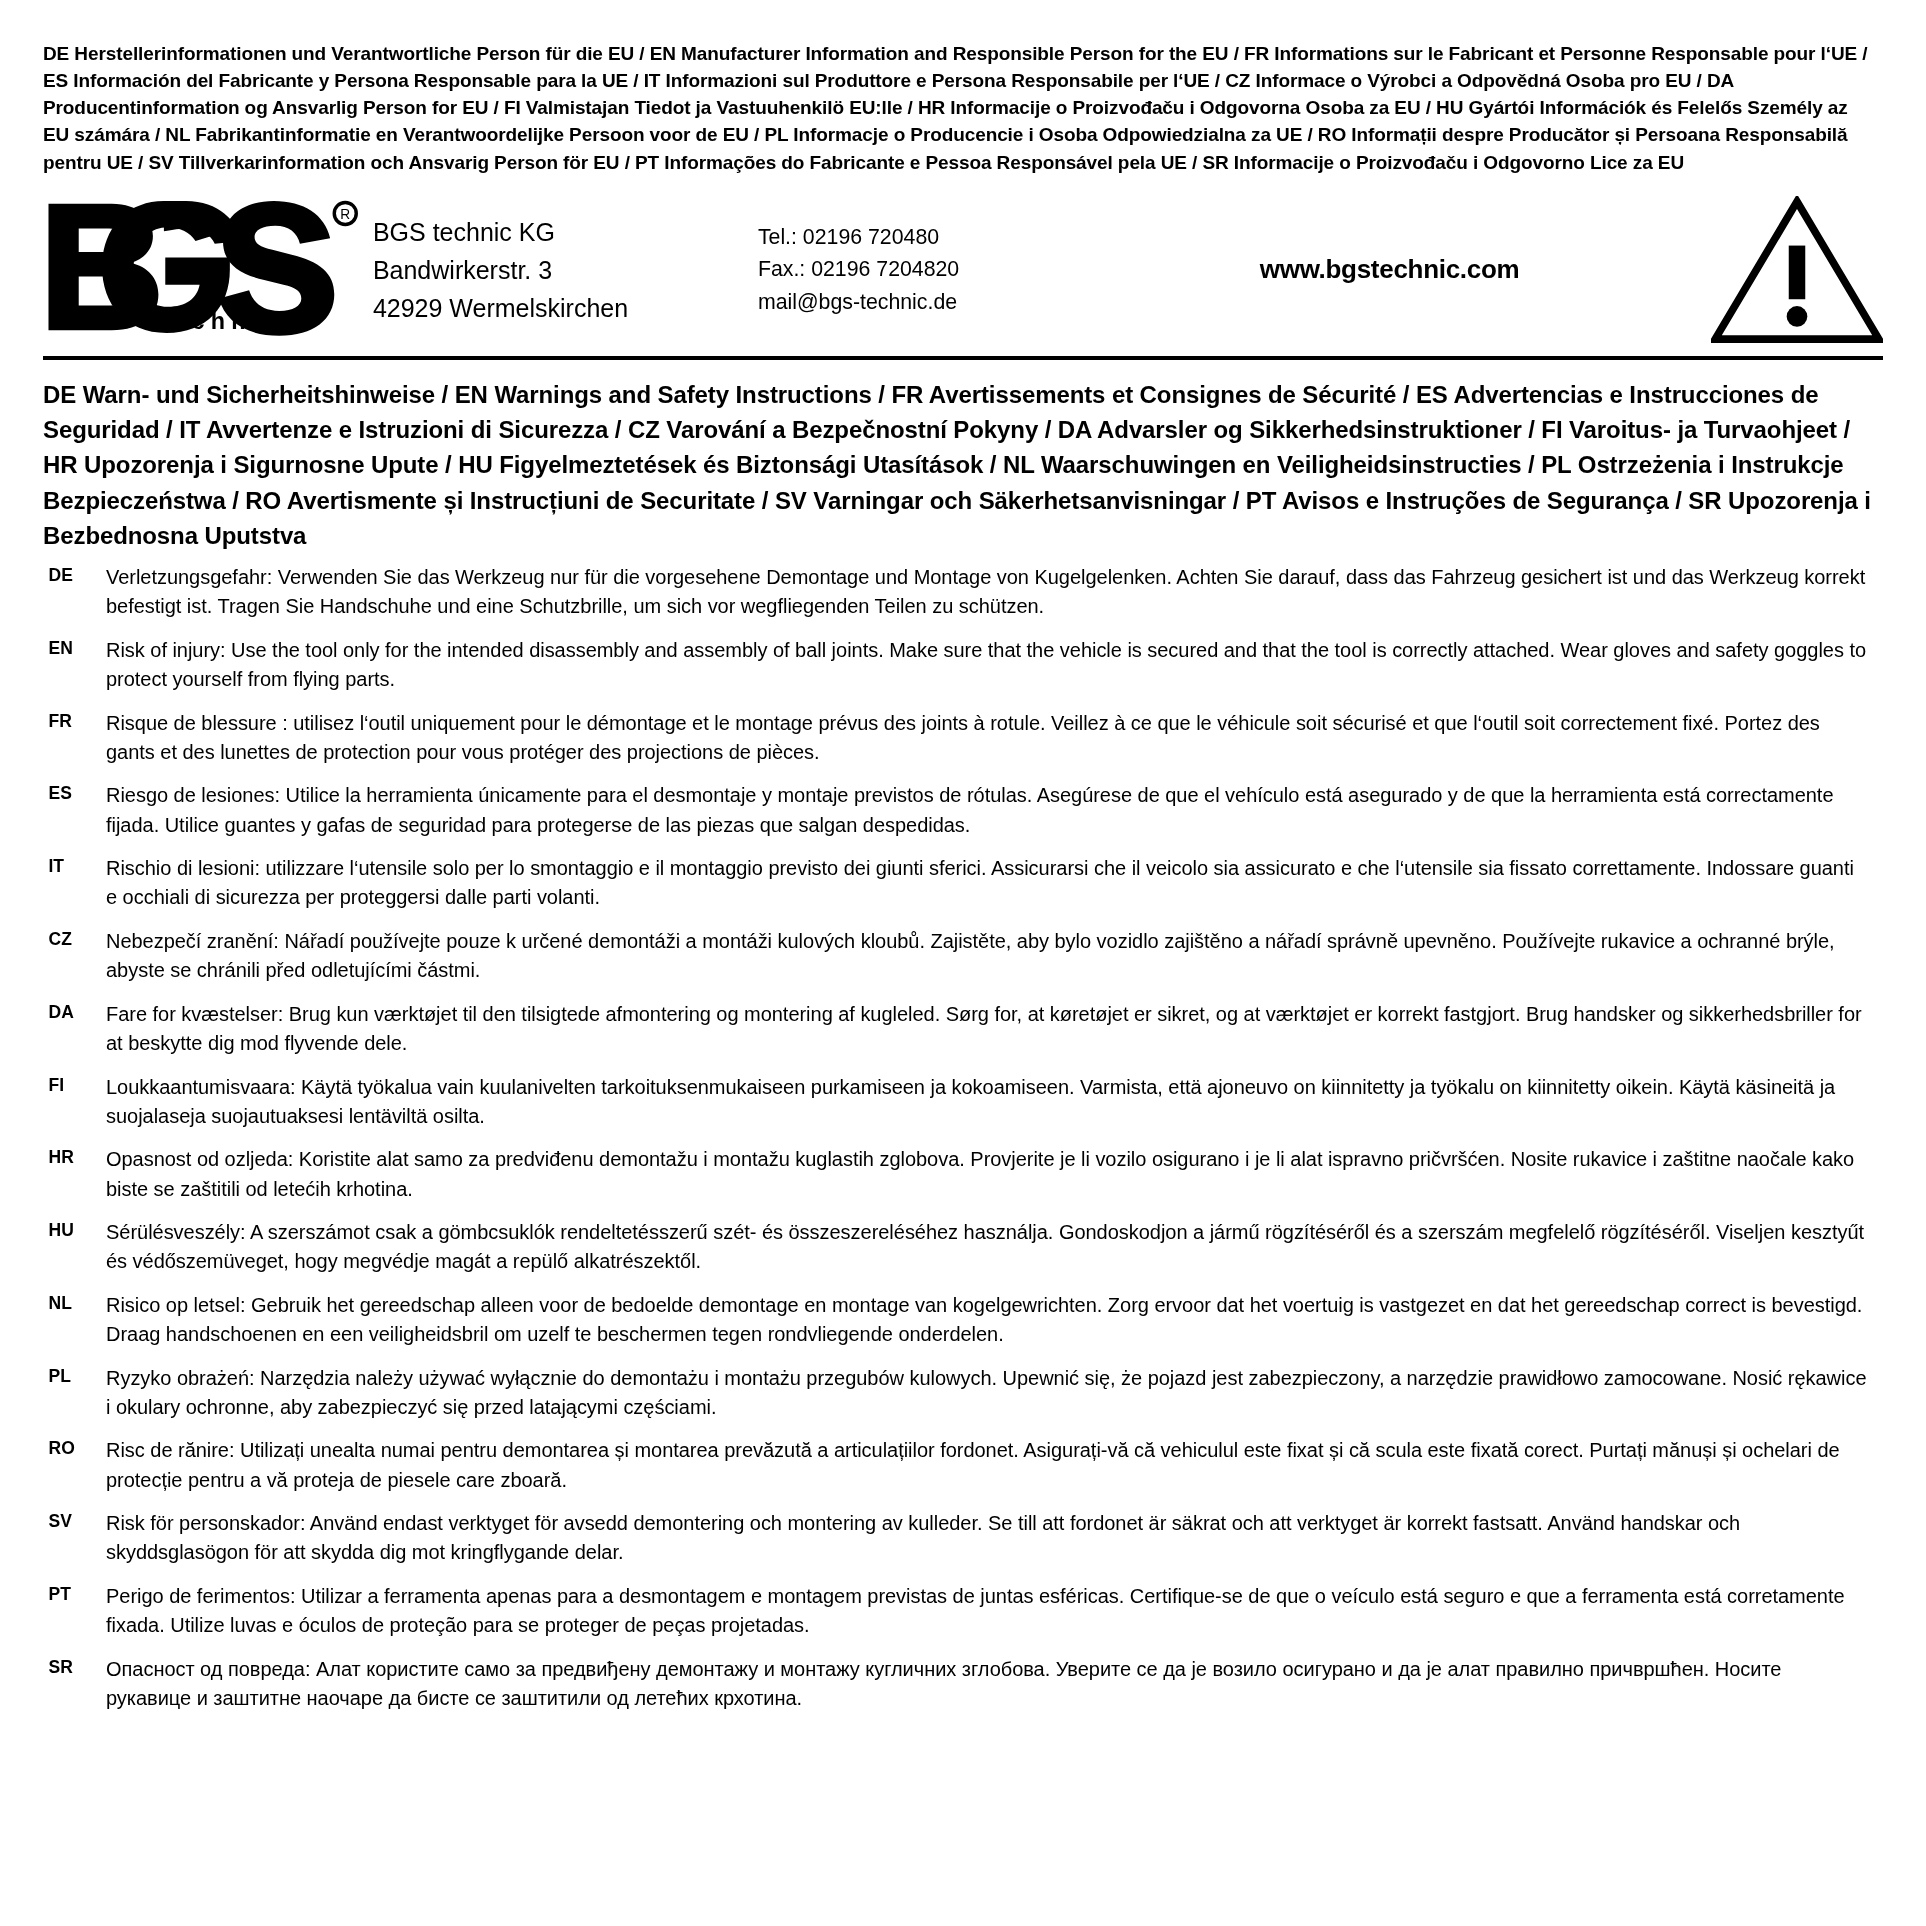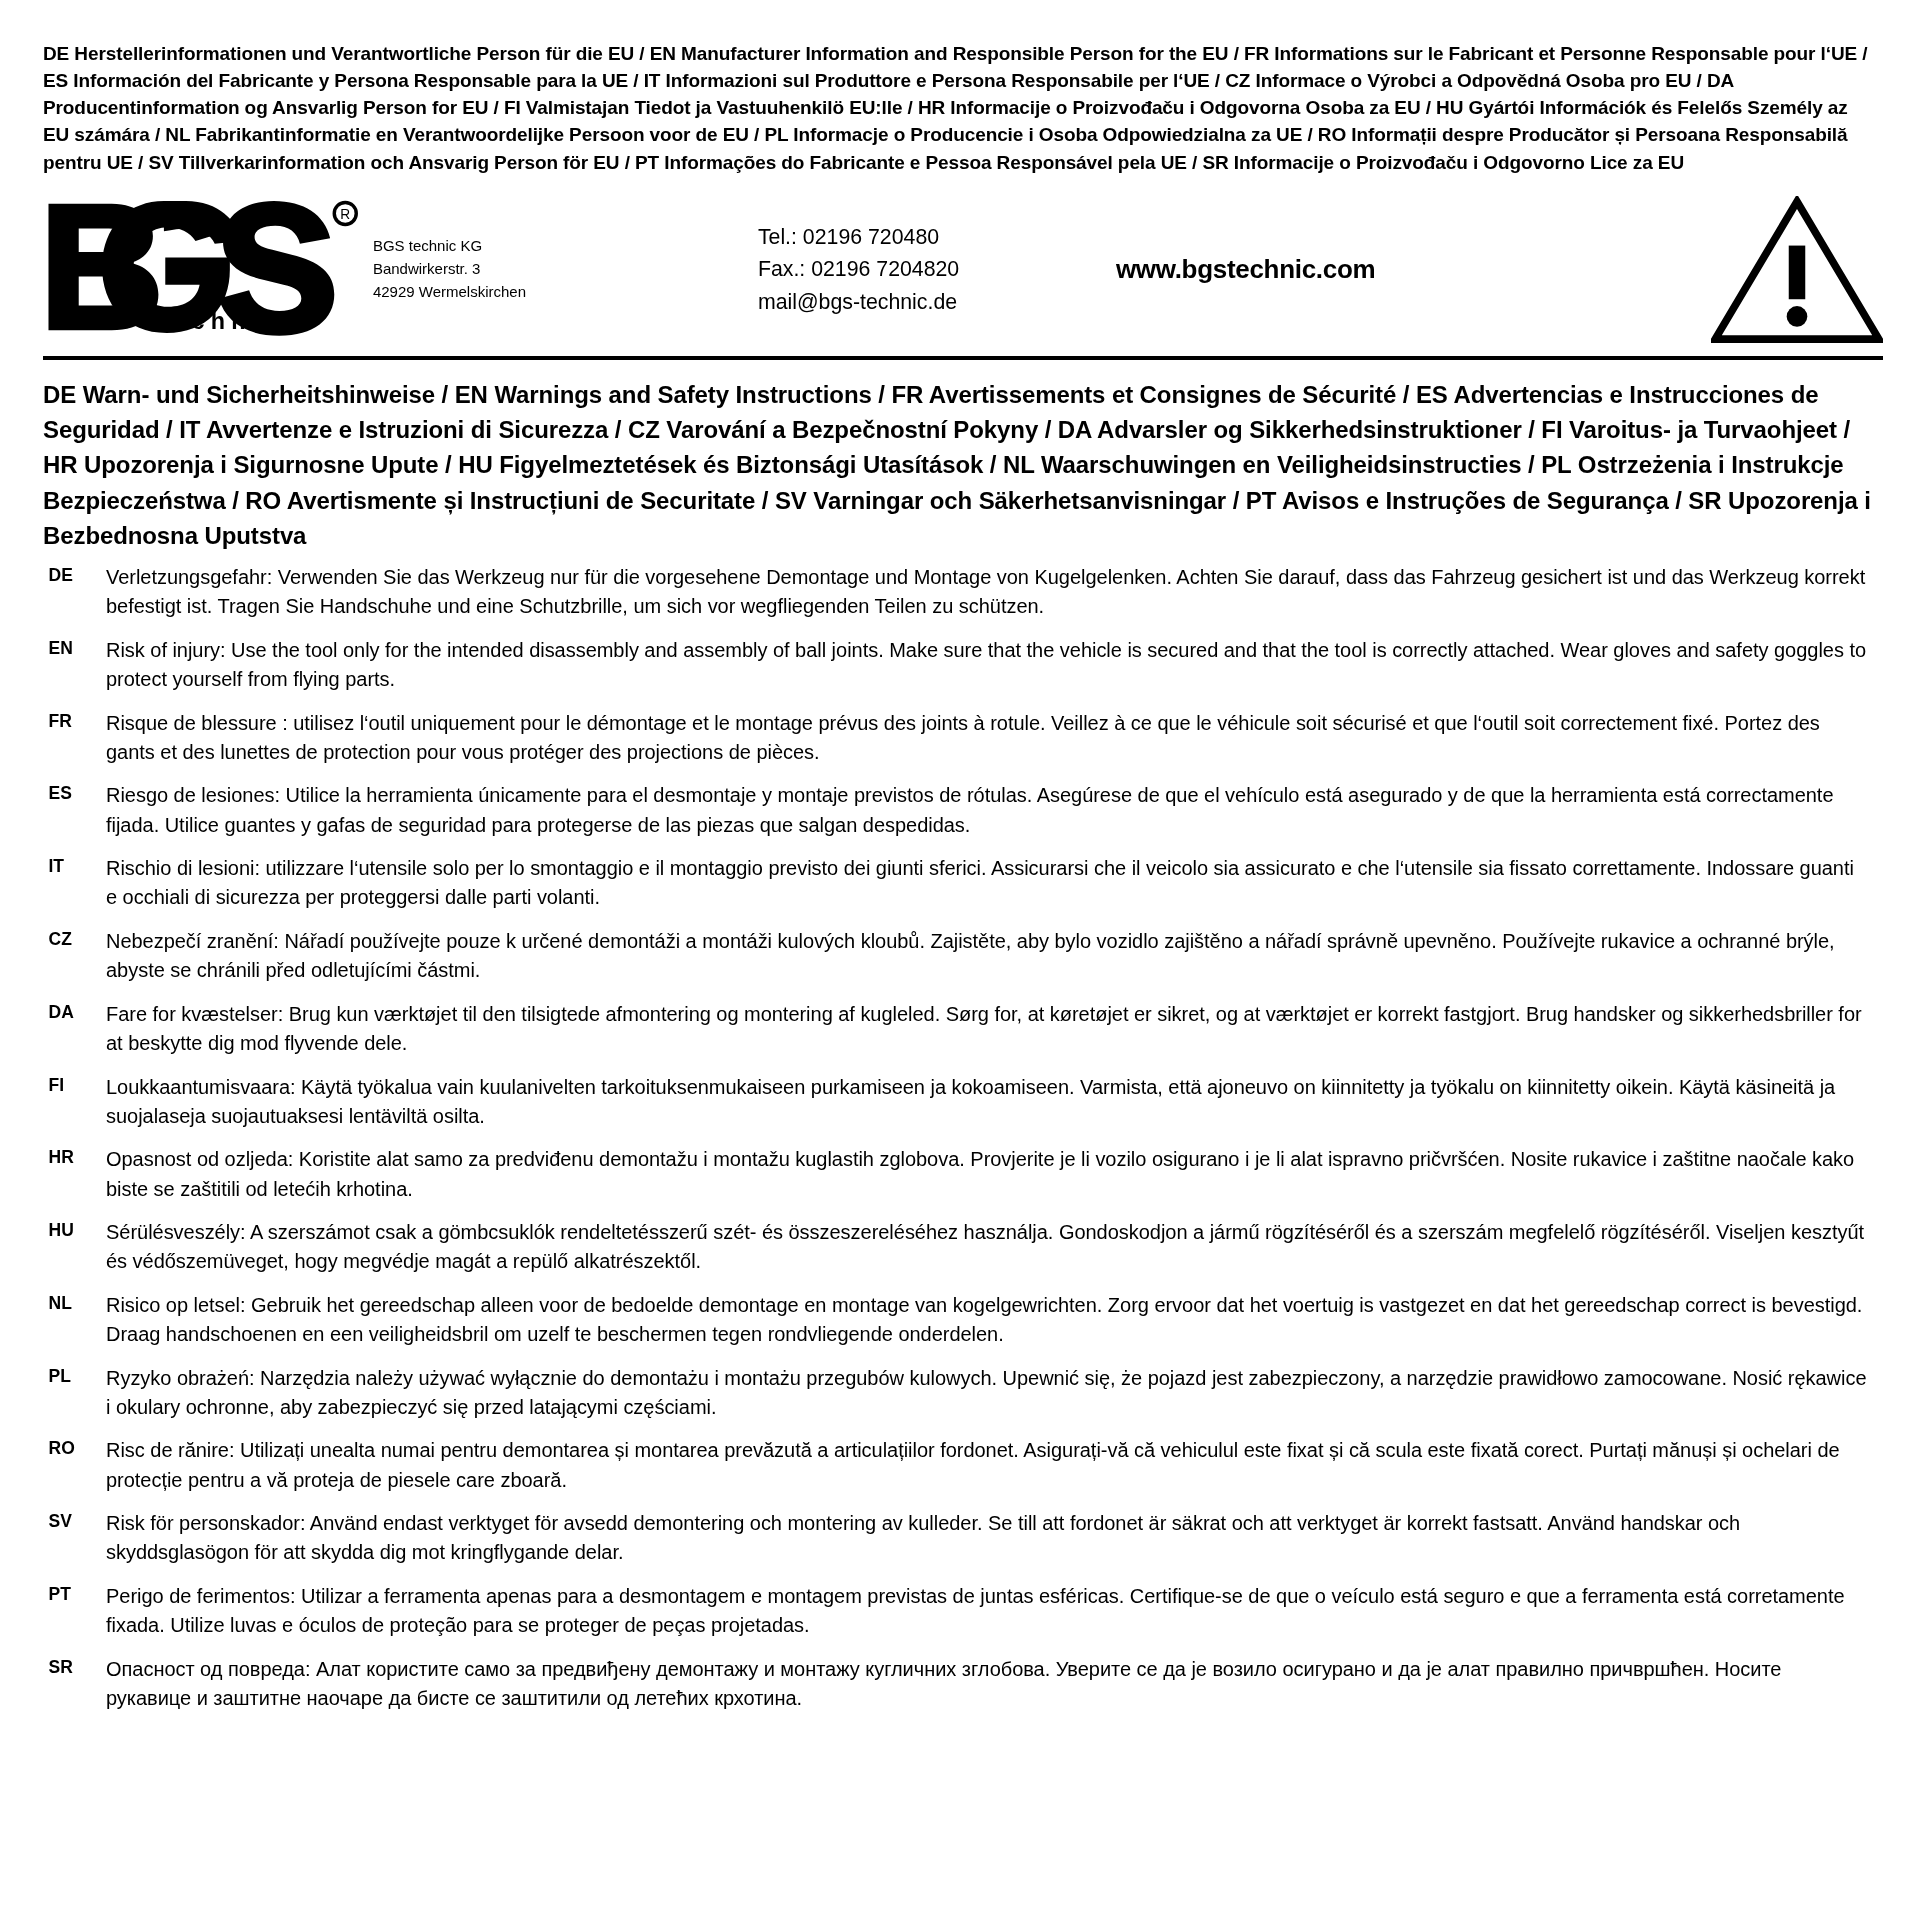--- a/index.html
+++ b/index.html
@@ -42,32 +42,32 @@
     width: 323px;
     flex: 0 0 323px;
     position: relative;
     height: 144px;
   }
   .logo-svg {
     display: block;
   }
   .addr-col {
     flex: 0 0 385px;
-    font-size: 15px;
+    font-size: 25px;
     line-height: 1.52;
     padding-left: 6.9px;
   }
   .contact-col {
     flex: 0 0 358px;
     font-size: 21.3px;
     line-height: 1.52;
   }
   .web-col {
     flex: 1 1 auto;
-    text-align: left;
+    text-align: center;
     font-size: 26px;
     font-weight: bold;
     letter-spacing: -0.3px;
     padding-right: 13.8px;
   }
   .warn-col {
     flex: 0 0 206px;
     display: flex;
     justify-content: flex-end;
     align-items: center;

